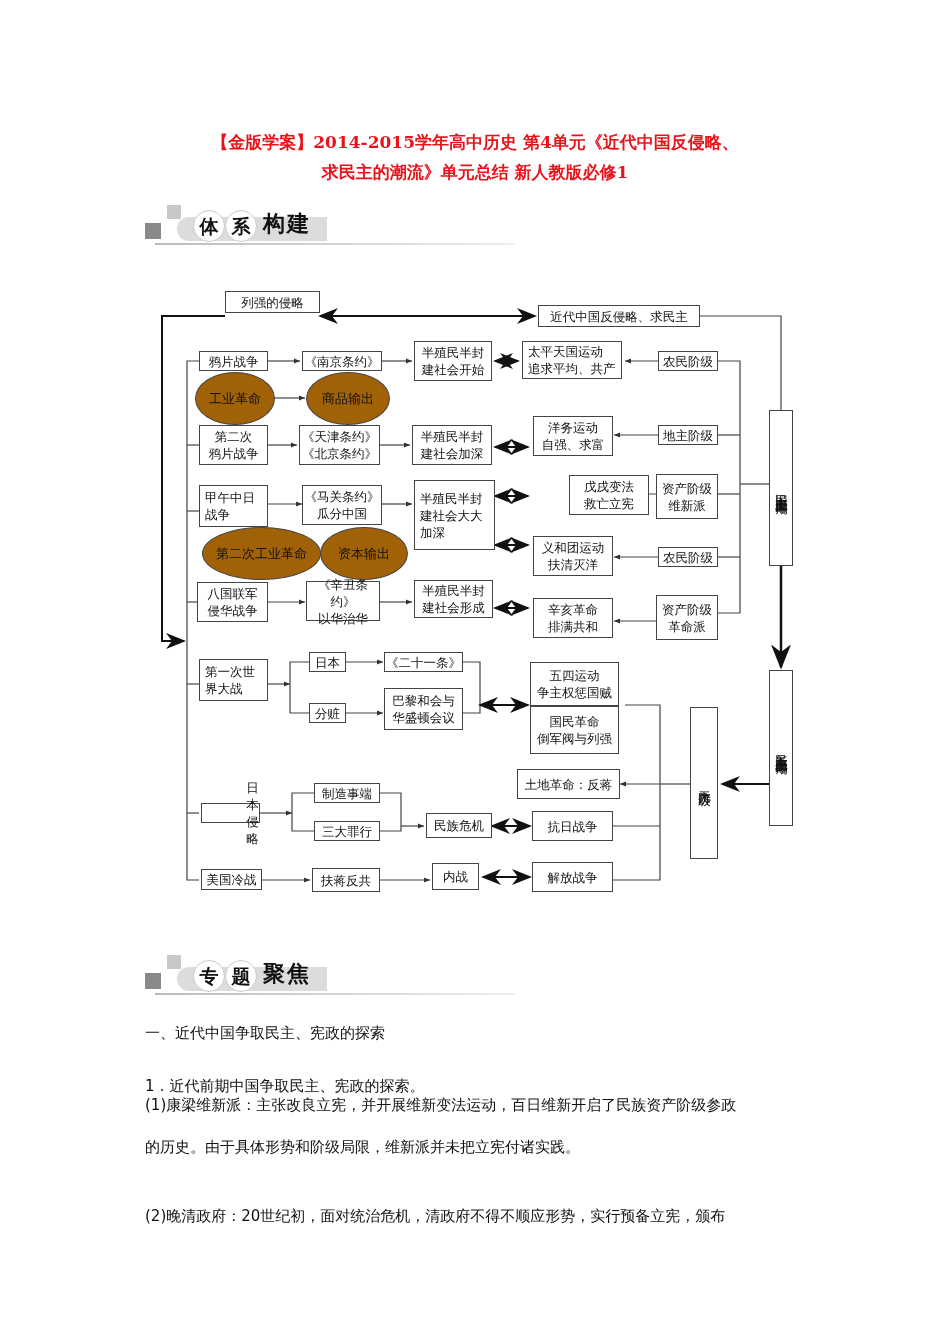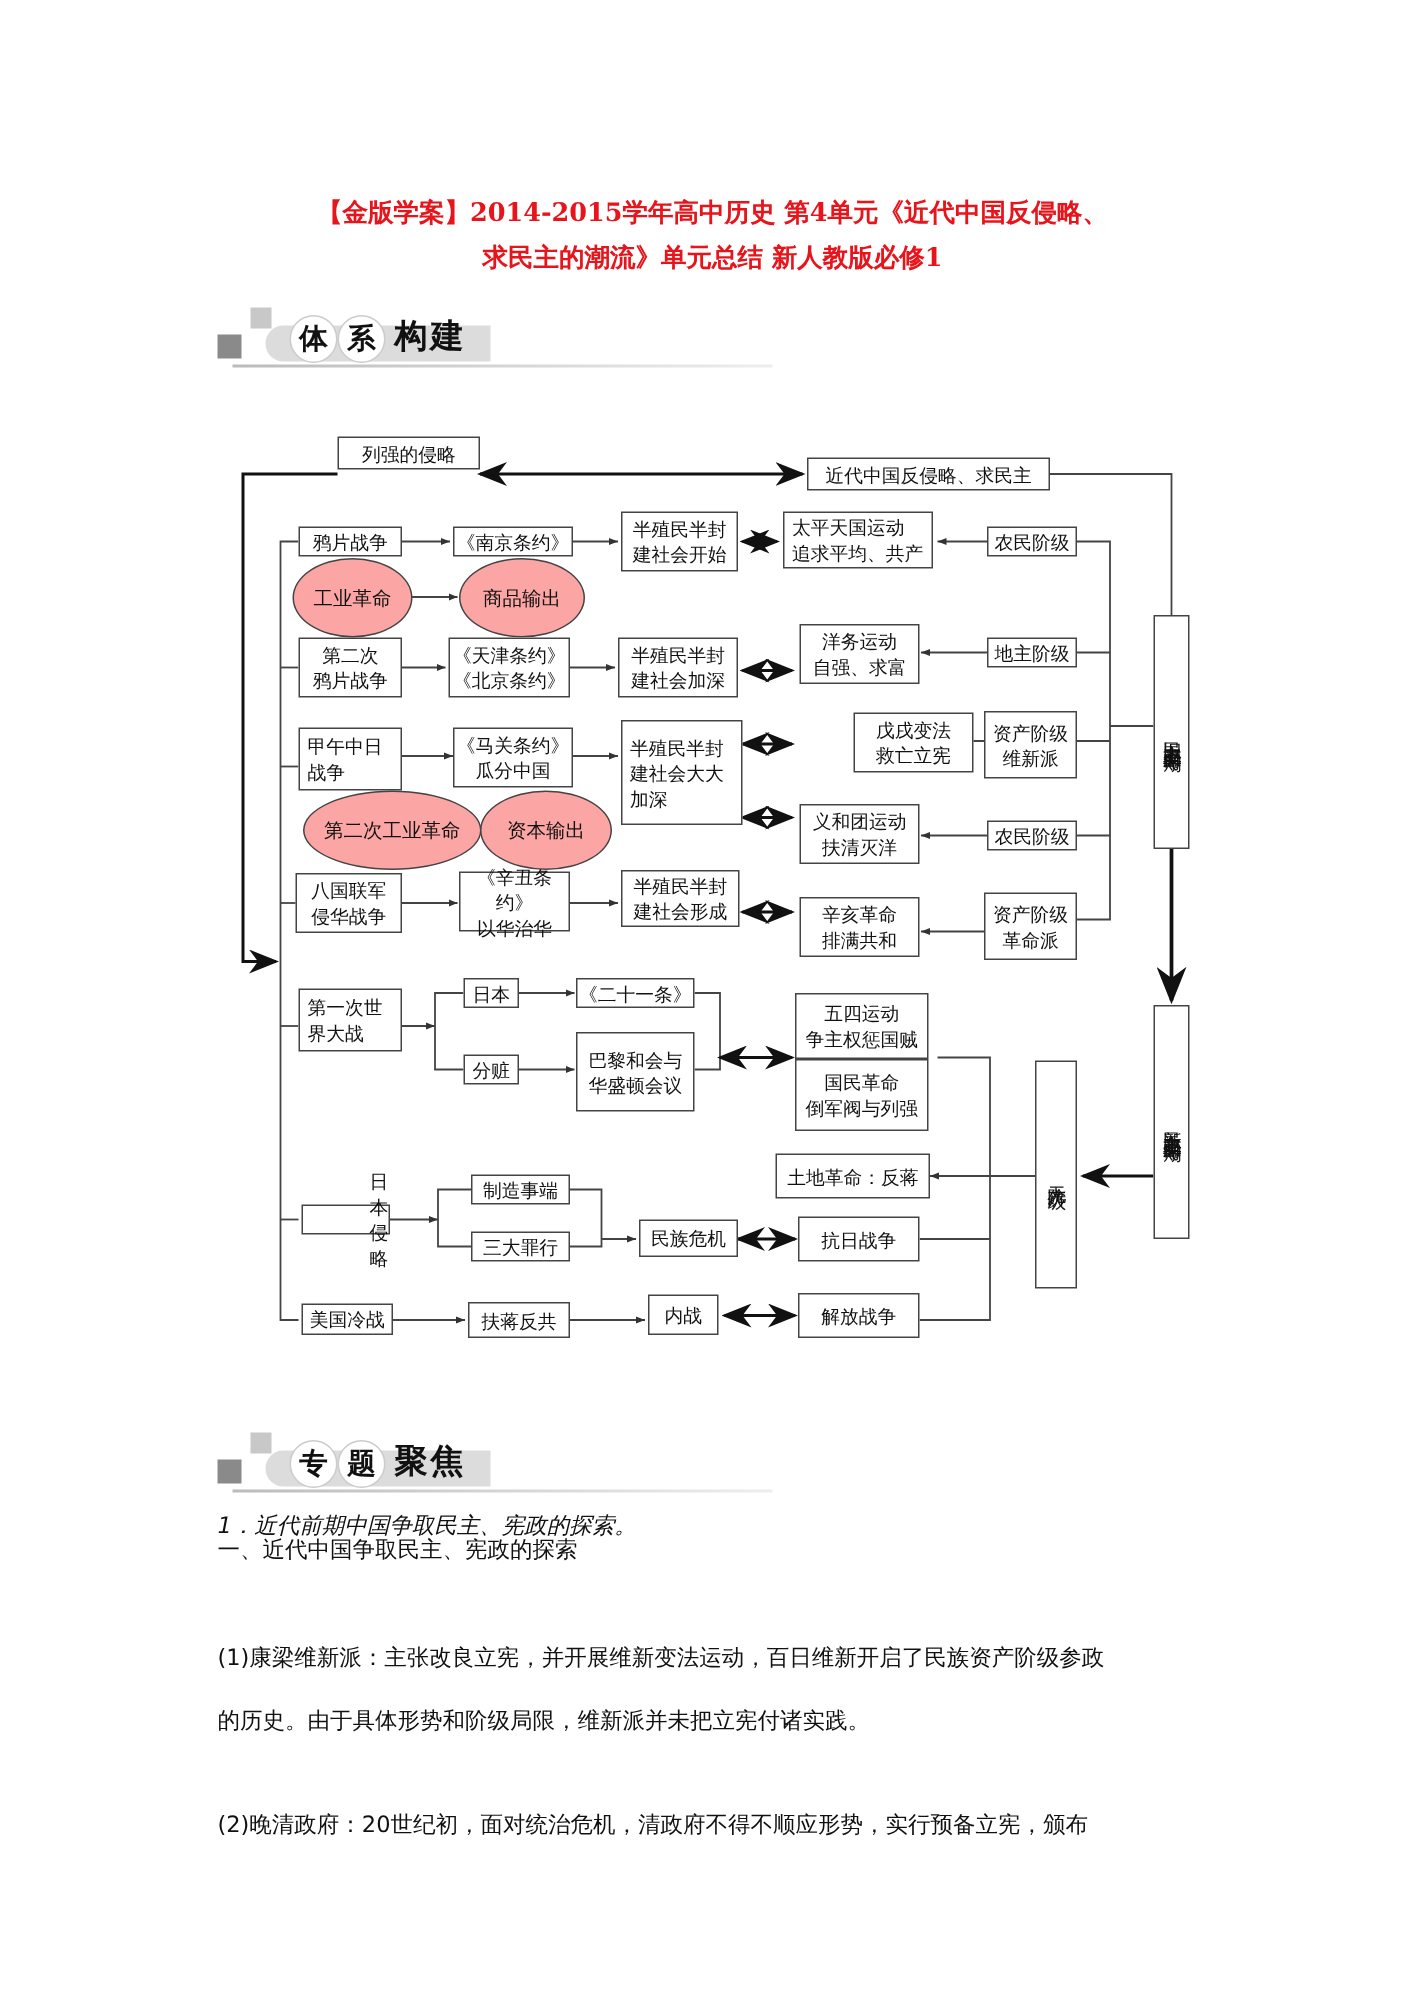--- a/index.html
+++ b/index.html
@@ -7,21 +7,21 @@
   .title { position:absolute; left:0; width:950px; text-align:center; color:#e8141b; font-size:17px; font-weight:bold; line-height:30px; }
   .sec-head { position:absolute; left:145px; width:370px; height:40px; }
   .sec-head .sq1 { position:absolute; left:22px; top:0; width:14px; height:14px; background:#c8c8c8; }
   .sec-head .sq2 { position:absolute; left:0; top:18px; width:16px; height:16px; background:#8a8a8a; }
   .sec-head .pill { position:absolute; left:32px; top:12px; width:150px; height:24px; background:#dcdcdc; border-radius:12px 0 0 12px; }
   .sec-head .line { position:absolute; left:10px; top:38px; width:360px; height:2px; background:linear-gradient(to right,#bbb,#eee); }
   .sec-head .c { position:absolute; top:5px; width:30px; height:30px; border-radius:50%; background:#fff; border:1px solid #ccc; font-size:19px; font-weight:bold; text-align:center; line-height:30px; }
   .sec-head .rest { position:absolute; top:4px; left:118px; font-size:22px; font-weight:bold; letter-spacing:2px; }
   .box { position:absolute; border:1.5px solid #444; background:#fff; font-size:12.5px; line-height:17px; text-align:center; box-sizing:border-box; display:flex; align-items:center; justify-content:center; white-space:pre-line; }
   .box.left { text-align:left; justify-content:flex-start; padding-left:5px; }
-  .oval { position:absolute; border:1.5px solid #444; border-radius:50%; background:#fca5a5; font-size:13px; display:flex; align-items:center; justify-content:center; box-sizing:border-box; }
+  .oval { position:absolute; border:1.5px solid #444; border-radius:50%; background:#a16207; font-size:13px; display:flex; align-items:center; justify-content:center; box-sizing:border-box; }
   .vbox { position:absolute; border:1.5px solid #444; background:#fff; font-size:12.5px; box-sizing:border-box; writing-mode:vertical-rl; text-orientation:upright; display:flex; align-items:center; justify-content:center; letter-spacing:1px; }
   svg.lines { position:absolute; left:0; top:0; }
   .para { position:absolute; left:145px; width:680px; font-size:15px; font-family:"DejaVu Sans","Liberation Sans",sans-serif; color:#111; }
 </style>
 </head>
 <body>
 
 <div class="title" style="top:127px;">【金版学案】2014-2015学年高中历史 第4单元《近代中国反侵略、</div>
 <div class="title" style="top:157px;">求民主的潮流》单元总结 新人教版必修1</div>
 
@@ -141,21 +141,21 @@
 <div class="box" style="left:302px;top:351px;width:80px;height:20px;">《南京条约》</div>
 <div class="box" style="left:299px;top:425px;width:81px;height:40px;">《天津条约》
 《北京条约》</div>
 <div class="box" style="left:302px;top:485px;width:80px;height:40px;">《马关条约》
 瓜分中国</div>
 <div class="box" style="left:306px;top:581px;width:74px;height:40px;">《辛丑条约》
 以华治华</div>
 <div class="box" style="left:309px;top:652px;width:37px;height:20px;">日本</div>
 <div class="box" style="left:309px;top:703px;width:37px;height:20px;">分赃</div>
 <div class="box" style="left:384px;top:652px;width:79px;height:20px;">《二十一条》</div>
-<div class="box" style="left:384px;top:688px;width:79px;height:53px;">巴黎和会与
+<div class="box" style="left:384px;top:688px;width:79px;height:42px;">巴黎和会与
 华盛顿会议</div>
 <div class="box" style="left:314px;top:783px;width:66px;height:20px;">制造事端</div>
 <div class="box" style="left:314px;top:821px;width:66px;height:20px;">三大罪行</div>
 <div class="box" style="left:312px;top:868px;width:68px;height:24px;">扶蒋反共</div>
 
 <div class="box" style="left:414px;top:341px;width:78px;height:40px;">半殖民半封
 建社会开始</div>
 <div class="box" style="left:412px;top:425px;width:80px;height:40px;">半殖民半封
 建社会加深</div>
 <div class="box left" style="left:414px;top:480px;width:81px;height:70px;">半殖民半封
@@ -200,16 +200,16 @@
   <div class="sq1"></div>
   <div class="sq2"></div>
   <div class="pill"></div>
   <div class="line"></div>
   <div class="c" style="left:48px;">专</div>
   <div class="c" style="left:80px;">题</div>
   <div class="rest">聚焦</div>
 </div>
 
 <div class="para" style="top:1024px;">一、近代中国争取民主、宪政的探索</div>
-<div class="para" style="top:1008px;font-style:italic;">1．近代前期中国争取民主、宪政的探索。</div>
+<div class="para" style="top:1077px;">1．近代前期中国争取民主、宪政的探索。</div>
 <div class="para" style="top:1096px;">(1)康梁维新派：主张改良立宪，并开展维新变法运动，百日维新开启了民族资产阶级参政</div>
 <div class="para" style="top:1138px;">的历史。由于具体形势和阶级局限，维新派并未把立宪付诸实践。</div>
 <div class="para" style="top:1179px;margin-top:28px;">(2)晚清政府：20世纪初，面对统治危机，清政府不得不顺应形势，实行预备立宪，颁布</div>
 
 </body></html>

